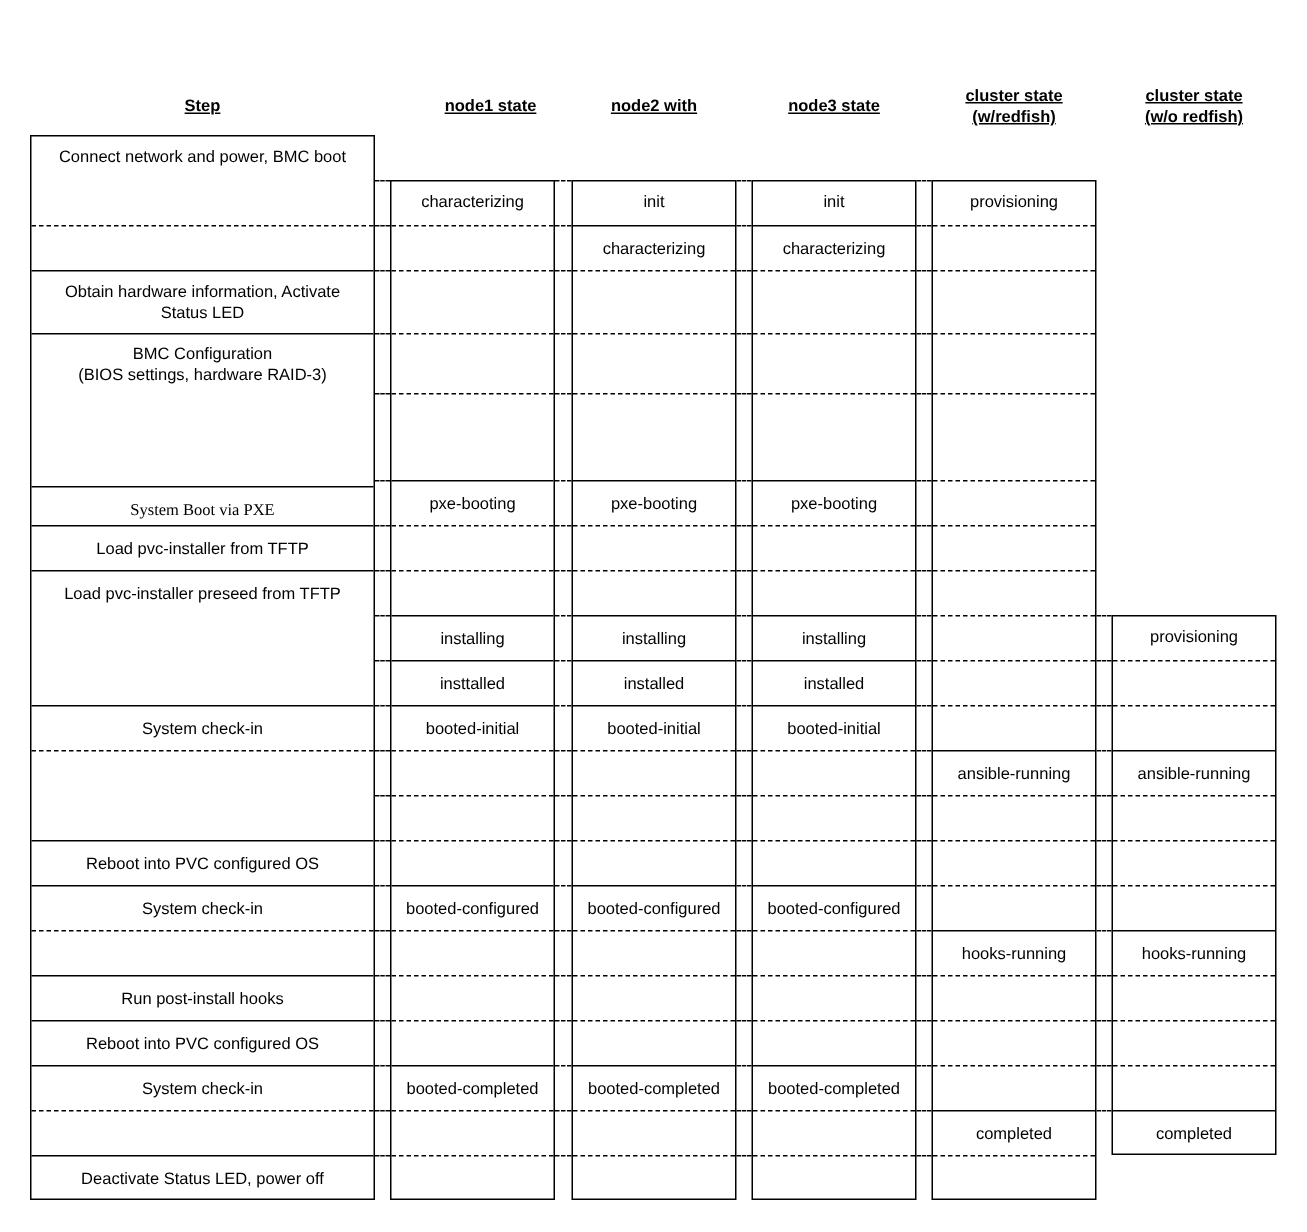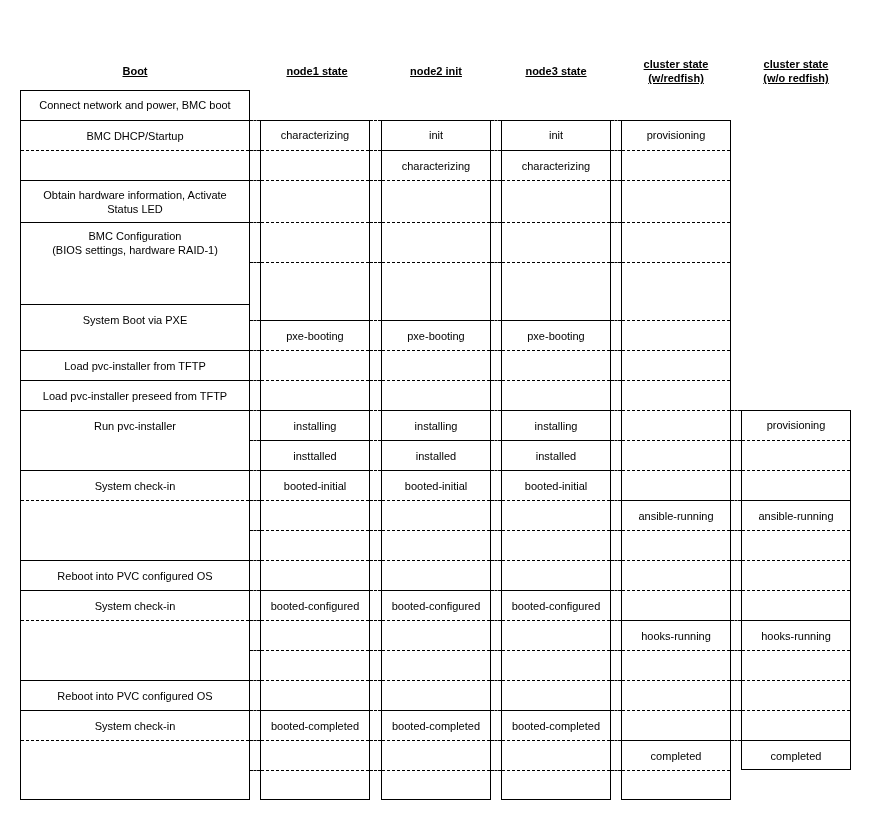--- a/index.html
+++ b/index.html
@@ -29,70 +29,70 @@
   }
   .cell.sep-s { border-top:1px solid #000000; }
   .cell.sep-d { border-top:1px dashed #000000; }
   .connector { position:absolute; height:0; border-top:1px dashed #000000; }
 </style>
 </head>
 <body>
 
 <div class="canvas" id="canvas">
 <div class="col-header" style="left: 135px; top: 71px;">
-      <div class="hline"><span>Boot</span></div>
+      <div class="hline"><span>Step</span></div>
     </div>
     <div class="col-box" style="left: 20px; top: 90px; width: 230px; height: 710px;">
       <div class="cell" style="top: -1px; height: 30px;">
         <div>Connect network and power, BMC boot</div>
-      </div>
-      <div class="cell sep-s" style="top: 29px; height: 30px;">
-        <div>BMC DHCP/Startup</div>
       </div>
       <div class="cell sep-d" style="top: 59px; height: 30px;"></div>
       <div class="cell sep-s" style="top: 89px; height: 42px;">
         <div>Obtain hardware information, Activate</div>
         <div>Status LED</div>
       </div>
       <div class="cell sep-s" style="top: 131px; height: 40px;">
         <div>BMC Configuration</div>
-        <div>(BIOS settings, hardware RAID-1)</div>
-      </div>
-      <div class="cell sep-s" style="top: 213px; height: 30px;">
+        <div>(BIOS settings, hardware RAID-3)</div>
+      </div>
+      <div class="cell sep-s" style="top: 233px; height: 30px; font-family: Liberation Serif, serif;">
         <div>System Boot via PXE</div>
       </div>
       <div class="cell sep-s" style="top: 259px; height: 30px;">
         <div>Load pvc-installer from TFTP</div>
       </div>
       <div class="cell sep-s" style="top: 289px; height: 30px;">
         <div>Load pvc-installer preseed from TFTP</div>
       </div>
-      <div class="cell sep-s" style="top: 319px; height: 30px;">
-        <div>Run pvc-installer</div>
-      </div>
       <div class="cell sep-s" style="top: 379px; height: 30px;">
         <div>System check-in</div>
       </div>
       <div class="cell sep-d" style="top: 409px; height: 30px;"></div>
       <div class="cell sep-s" style="top: 469px; height: 30px;">
         <div>Reboot into PVC configured OS</div>
       </div>
       <div class="cell sep-s" style="top: 499px; height: 30px;">
         <div>System check-in</div>
       </div>
       <div class="cell sep-d" style="top: 529px; height: 30px;"></div>
+      <div class="cell sep-s" style="top: 559px; height: 30px;">
+        <div>Run post-install hooks</div>
+      </div>
       <div class="cell sep-s" style="top: 589px; height: 30px;">
         <div>Reboot into PVC configured OS</div>
       </div>
       <div class="cell sep-s" style="top: 619px; height: 30px;">
         <div>System check-in</div>
       </div>
       <div class="cell sep-d" style="top: 649px; height: 30px;"></div>
-    </div>
-    <div class="col-header" style="left: 317px; top: 71px;">
+      <div class="cell sep-s" style="top: 679px; height: 30px;">
+        <div>Deactivate Status LED, power off</div>
+      </div>
+    </div>
+    <div class="col-header" style="left: 327px; top: 71px;">
       <div class="hline"><span>node1 state</span></div>
     </div>
     <div class="col-box" style="left: 260px; top: 120px; width: 110px; height: 680px;">
       <div class="cell" style="top: -1px; height: 30px;">
         <div>characterizing</div>
       </div>
       <div class="cell sep-d" style="top: 29px; height: 30px;"></div>
       <div class="cell sep-d" style="top: 59px; height: 42px;"></div>
       <div class="cell sep-d" style="top: 101px; height: 40px;"></div>
       <div class="cell sep-d" style="top: 141px; height: 58px;"></div>
@@ -119,21 +119,21 @@
       <div class="cell sep-d" style="top: 499px; height: 30px;"></div>
       <div class="cell sep-d" style="top: 529px; height: 30px;"></div>
       <div class="cell sep-d" style="top: 559px; height: 30px;"></div>
       <div class="cell sep-s" style="top: 589px; height: 30px;">
         <div>booted-completed</div>
       </div>
       <div class="cell sep-d" style="top: 619px; height: 30px;"></div>
       <div class="cell sep-d" style="top: 649px; height: 30px;"></div>
     </div>
     <div class="col-header" style="left: 436px; top: 71px;">
-      <div class="hline"><span>node2 init</span></div>
+      <div class="hline"><span>node2 with</span></div>
     </div>
     <div class="col-box" style="left: 381px; top: 120px; width: 110px; height: 680px;">
       <div class="cell" style="top: -1px; height: 30px;">
         <div>init</div>
       </div>
       <div class="cell sep-s" style="top: 29px; height: 30px;">
         <div>characterizing</div>
       </div>
       <div class="cell sep-d" style="top: 59px; height: 42px;"></div>
       <div class="cell sep-d" style="top: 101px; height: 40px;"></div>

